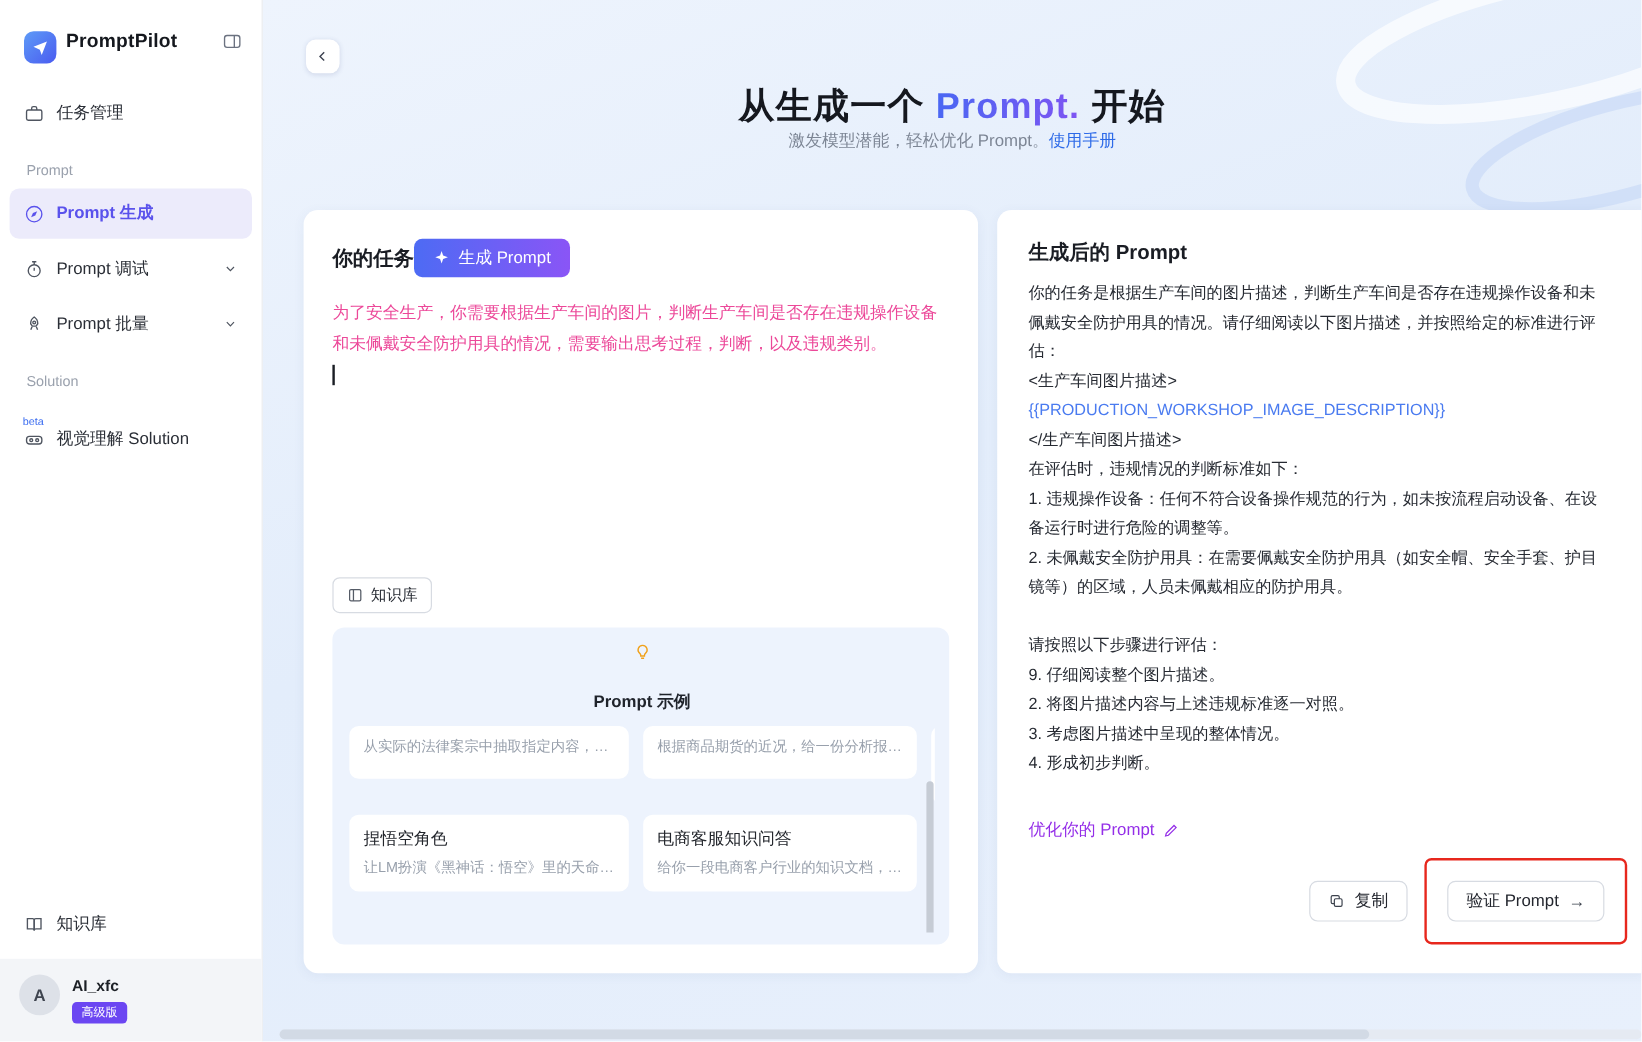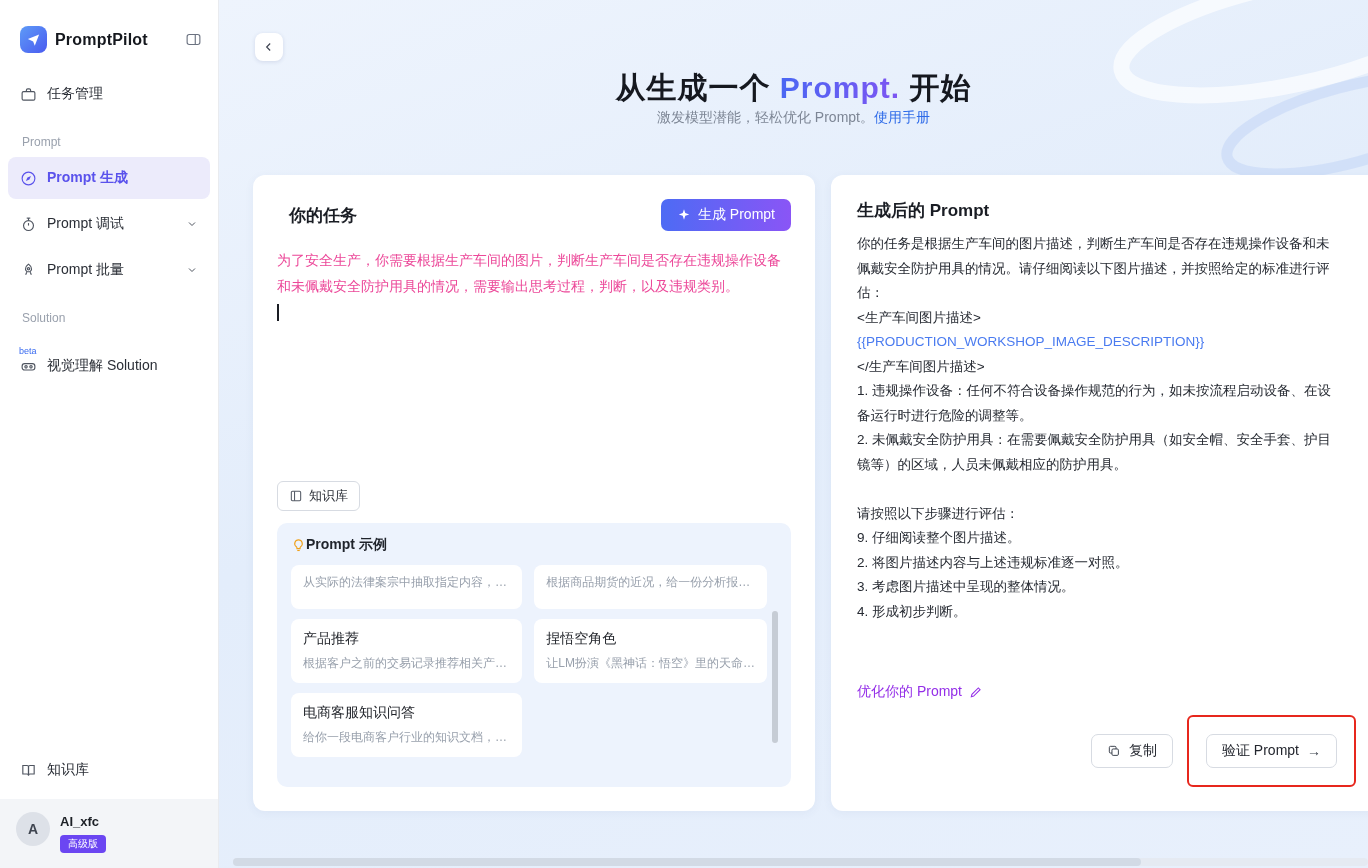--- a/index.html
+++ b/index.html
@@ -2,21 +2,21 @@
 <html><head>
 <meta charset="utf-8">
 <style>
   * { margin:0; padding:0; box-sizing:border-box; }
   html,body { width:1368px; height:868px; }
   body { font-family:"Liberation Sans","DejaVu Sans",sans-serif; color:#23262e; overflow:hidden; background:#fff; }
   .app { display:flex; width:1368px; height:868px; }
 
   
   .sidebar { width:219px; flex:0 0 219px; background:#fff; border-right:1px solid #e9ebef; display:flex; flex-direction:column; position:relative; z-index:3; }
-  .sb-header { display:flex; align-items:center; gap:8px; padding:26px 16px 20px 20px; }
+  .sb-header { display:flex; align-items:flex-start; gap:8px; padding:26px 16px 20px 20px; }
   .logo-mark { width:27px; height:27px; border-radius:8px; background:linear-gradient(135deg,#5e9bf7,#4a5bf0); display:flex; align-items:center; justify-content:center; flex:0 0 27px; }
   .app-name { font-size:16px; font-weight:bold; color:#15181e; flex:1; letter-spacing:.2px; }
   .collapse-btn { color:#6b7280; cursor:pointer; display:flex; }
   .nav { padding:0 8px; }
   .nav-item { display:flex; align-items:center; gap:10px; height:42px; padding:0 12px; border-radius:8px; font-size:14px; color:#2a2e36; cursor:pointer; margin-bottom:4px; }
   .nav-item svg { color:#4f5560; flex:0 0 auto; }
   .nav-item.active { background:#ecebfb; color:#5a52ec; font-weight:bold; }
   .nav-item.active svg { color:#5a52ec; }
   .section-label { font-size:12px; color:#9aa1ad; padding:16px 14px 8px; }
   .chev { margin-left:auto; color:#9aa1ad; display:flex; }
@@ -37,32 +37,32 @@
   .hero { text-align:center; padding-top:68px; position:relative; z-index:1; }
   .hero h1 { font-size:30px; font-weight:bold; color:#15181f; letter-spacing:1px; }
   .hl { background:linear-gradient(90deg,#4a67f3,#7e55f2); -webkit-background-clip:text; background-clip:text; color:transparent; }
   .subtitle { font-size:14px; color:#7d8695; }
   .manual-link { color:#2d6ae8; cursor:pointer; text-decoration:none; }
 
   .cards { display:flex; gap:16px; padding-left:34px; margin-top:48px; height:636px; position:relative; z-index:1; }
   .card { background:#fff; border-radius:12px; box-shadow:0 2px 10px rgba(60,80,140,.06); overflow:hidden; }
   .card-left { width:562px; flex:0 0 562px; padding:24px; display:flex; flex-direction:column; }
   .card-right { flex:1; margin-right:-14px; padding:24px 26px; display:flex; flex-direction:column; }
-  .card-head { display:flex; justify-content:space-between; align-items:center;margin-left:12px; }
+  .card-head { display:flex; justify-content:flex-start; align-items:center; }
   .card-title { font-size:17px; font-weight:bold; color:#1a1d24; }
   .gen-btn { display:flex; align-items:center; gap:7px; background:linear-gradient(90deg,#4d6bf4,#8a55f6); color:#fff; font-size:14px; padding:7px 16px; border-radius:7px; border:none; cursor:pointer; }
   .task-text { margin-top:16px; font-size:14px; line-height:26px; color:#ec4899; white-space:pre-wrap; }
   .cursor-bar { width:2px; height:17px; background:#1a1d24; margin-top:5px; }
   .kb-chip { margin-top:auto; align-self:flex-start; display:flex; align-items:center; gap:6px; border:1px solid #d7dbe2; border-radius:6px; padding:5px 11px; font-size:13px; color:#2a2e36; background:#fff; cursor:pointer; }
   .kb-chip svg { color:#555b66; }
 
   .examples { margin-top:12px; background:#edf3fd; border-radius:10px; padding:13px 12px 10px 14px; height:264px; display:flex; flex-direction:column; }
-  .ex-head { display:flex; align-items:center; gap:0; font-size:14px; font-weight:bold; color:#1f232b; }
+  .ex-head { display:flex; align-items:center; gap:25px; font-size:14px; font-weight:bold; color:#1f232b;flex-direction:column; }
   .ex-scroll { position:relative; margin-top:11px; flex:1; overflow:hidden; padding-right:12px; }
-  .ex-grid { display:grid; grid-template-columns:1fr 1fr; gap:10px 12px; grid-auto-rows:min-content; }
+  .ex-grid { display:grid; grid-template-columns:1fr 1fr 1fr; gap:10px 12px; grid-auto-rows:min-content; }
   .ex-card { background:#fff; border-radius:8px; padding:11px 12px; cursor:pointer; }
   .ex-card.clipped { padding-top:9px; height:44px; overflow:hidden; }
   .ex-title { font-size:14px; color:#23262c; font-weight:400; margin-bottom:7px; white-space:nowrap; overflow:hidden; }
   .ex-desc { font-size:12px; color:#98a0ac; white-space:nowrap; overflow:hidden; text-overflow:ellipsis; }
   .ex-thumb { position:absolute; right:1px; top:46px; width:6px; height:132px; border-radius:3px; background:#c6ccd5; cursor:pointer; }
 
   .prompt-lines { margin-top:10px; }
   .pline { font-size:13.5px; line-height:24.5px; min-height:24.5px; white-space:nowrap; color:#262a32; }
   .pline.ph { color:#4a7bf0; }
   .opt-link { margin-top:auto; display:flex; align-items:center; gap:7px; font-size:14px; color:#942ee8; cursor:pointer; align-self:flex-start; }
@@ -258,20 +258,21 @@
       <section class="card card-right">
         <span class="card-title">生成后的 Prompt</span>
 
         <div class="prompt-lines">
           <div class="pline">你的任务是根据生产车间的图片描述，判断生产车间是否存在违规操作设备和未</div>
           <div class="pline">佩戴安全防护用具的情况。请仔细阅读以下图片描述，并按照给定的标准进行评</div>
           <div class="pline">估：</div>
           <div class="pline">&lt;生产车间图片描述&gt;</div>
           <div class="pline ph"> {{PRODUCTION_WORKSHOP_IMAGE_DESCRIPTION}}</div>
           <div class="pline">&lt;/生产车间图片描述&gt;</div>
+          <div class="pline">在评估时，违规情况的判断标准如下：</div>
           <div class="pline">1. 违规操作设备：任何不符合设备操作规范的行为，如未按流程启动设备、在设</div>
           <div class="pline">备运行时进行危险的调整等。</div>
           <div class="pline">2. 未佩戴安全防护用具：在需要佩戴安全防护用具（如安全帽、安全手套、护目</div>
           <div class="pline">镜等）的区域，人员未佩戴相应的防护用具。</div>
           <div class="pline"></div>
           <div class="pline">请按照以下步骤进行评估：</div>
           <div class="pline">9. 仔细阅读整个图片描述。</div>
           <div class="pline">2. 将图片描述内容与上述违规标准逐一对照。</div>
           <div class="pline">3. 考虑图片描述中呈现的整体情况。</div>
           <div class="pline">4. 形成初步判断。</div>

